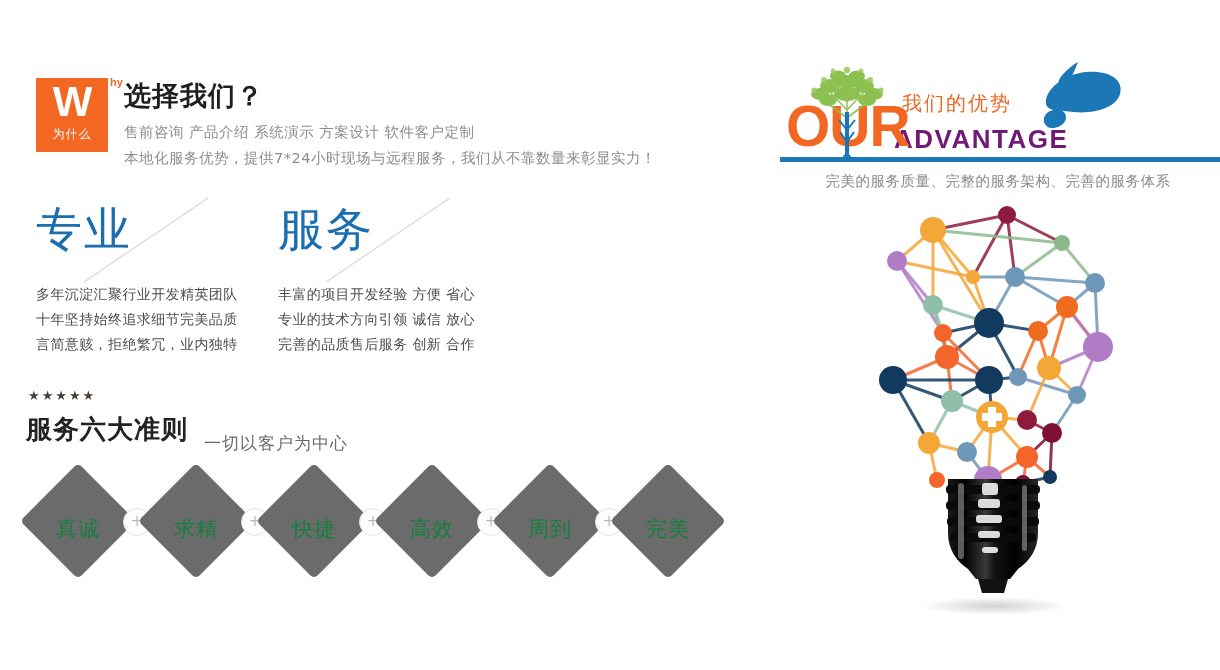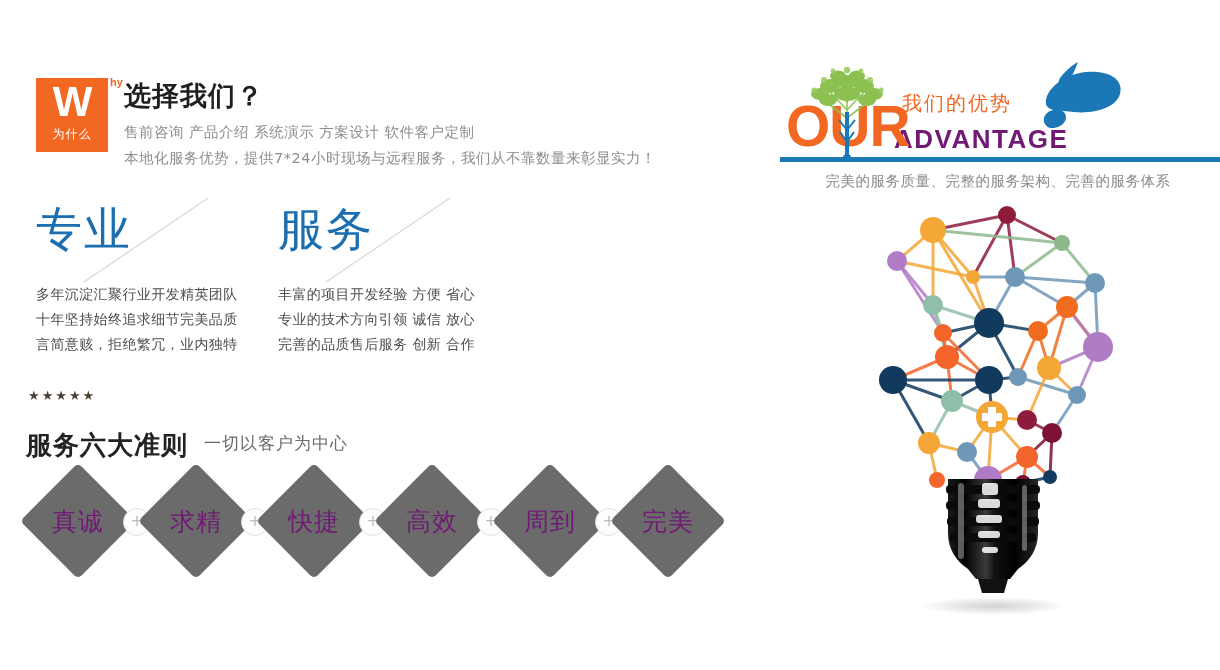--- a/index.html
+++ b/index.html
@@ -139,21 +139,20 @@
     font-family: "DejaVu Sans", sans-serif;
   }
   #principles-title {
     position: absolute;
     left: 26px; top: 412px;
     font-size: 26px;
     font-weight: 700;
     color: #222;
     letter-spacing: 1px;
     font-family: "DejaVu Sans", sans-serif;
-    margin-top: 16px;
   }
   #principles-subtitle {
     position: absolute;
     left: 204px; top: 432px;
     font-size: 17px;
     color: #6b6b6b;
     letter-spacing: 1px;
     font-family: "DejaVu Sans", sans-serif;
   }
 
@@ -171,27 +170,27 @@
     position: absolute;
     left: 50%; top: 50%;
     width: 82px; height: 82px;
     margin-left: -41px; margin-top: -41px;
     background: #6b6b6b;
     transform: rotate(45deg);
     border-radius: 5px;
   }
   .diamond-label {
     position: absolute;
-    left: 0; top: 0;
+    left: 0; top: 8px;
     width: 116px; height: 116px;
     display: flex;
     align-items: center;
     justify-content: center;
-    color: #701a75;
-    font-size: 25px;
+    color: #15803d;
+    font-size: 21px;
     letter-spacing: 1px;
     font-family: "DejaVu Sans", sans-serif;
   }
   .plus-connector {
     position: absolute;
     top: 45px;
     width: 26px; height: 26px;
     border-radius: 50%;
     border: 1px solid #e2e2e2;
     background: #fdfdfd;

